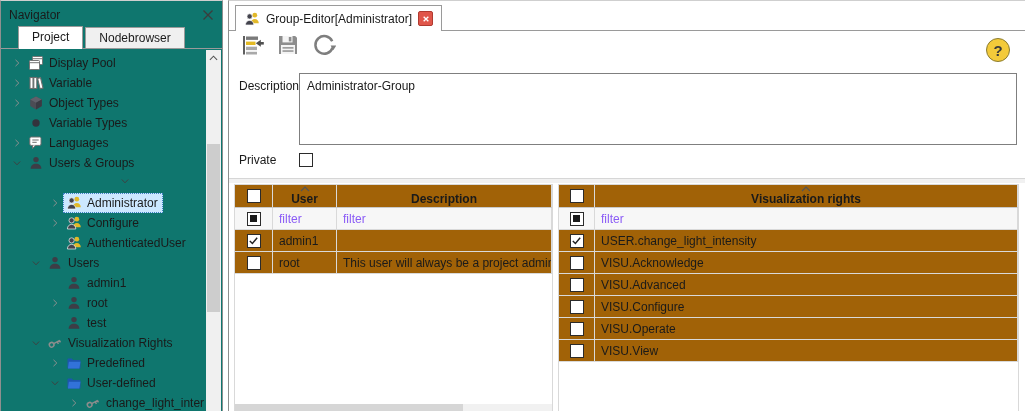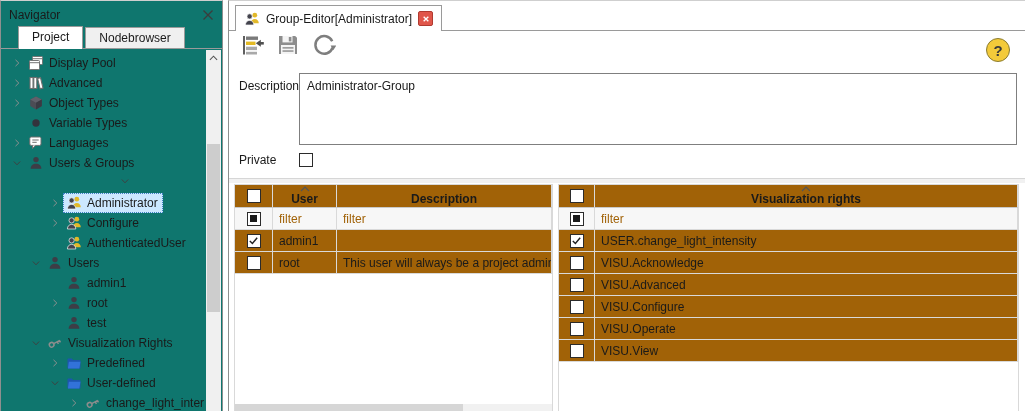--- a/index.html
+++ b/index.html
@@ -90,21 +90,21 @@
   .trow.thead { height:23px; border-bottom:1px solid #c9c9c9; }
   .tcell {
     border-right:1px solid #d9d9d9; padding:0 6px; overflow:hidden; white-space:nowrap;
     display:flex; align-items:center; flex:none;
   }
   .tcell:last-child { border-right:1px solid #d9d9d9; }
   .th { font-weight:bold; justify-content:center; position:relative; padding-top:6px; }
   .sort-caret { position:absolute; top:1px; left:50%; transform:translateX(-50%); line-height:0; }
   .sort-caret svg { width:10px; height:6px; }
   .tfilter { background:#f7f7f7; }
-  .tfilter .tcell { color:#a16207; }
+  .tfilter .tcell { color:#8b5cf6; }
   .cb-cell { justify-content:center; }
   .h-scrollbar { position:absolute; left:0; right:0; bottom:0; height:7px; background:#f1f1f1; }
   .h-thumb { height:7px; width:72%; background:#d6d6d6; }
 </style>
 </head>
 <body>
 
 <aside class="navigator">
   <div class="nav-header">
     <span class="nav-title">Navigator</span>
@@ -145,21 +145,21 @@
             </svg>
           </span>
           <span class="tree-sel">
             <span class="node-icon">
               <svg viewBox="0 0 16 16" fill="#fff" stroke="#6e6e6e" stroke-width="1.1">
                 <rect x="2" y="2.5" width="3" height="11"></rect>
                 <rect x="5.8" y="2.5" width="3" height="11"></rect>
                 <path d="M9.6 3.4l2.9-.8 2.5 10.4-2.9.8z"></path>
               </svg>
             </span>
-            <span class="tree-label">Advanced</span>
+            <span class="tree-label">Variable</span>
           </span>
         </div>
         <div class="tree-item" style="padding-left: 7px;">
           <span class="tw-arrow">
             <svg viewBox="0 0 16 16" fill="none" stroke="#909090" stroke-width="1.3">
               <path d="M6 3.8 10.4 8 6 12.2"></path>
             </svg>
           </span>
           <span class="tree-sel">
             <span class="node-icon">

